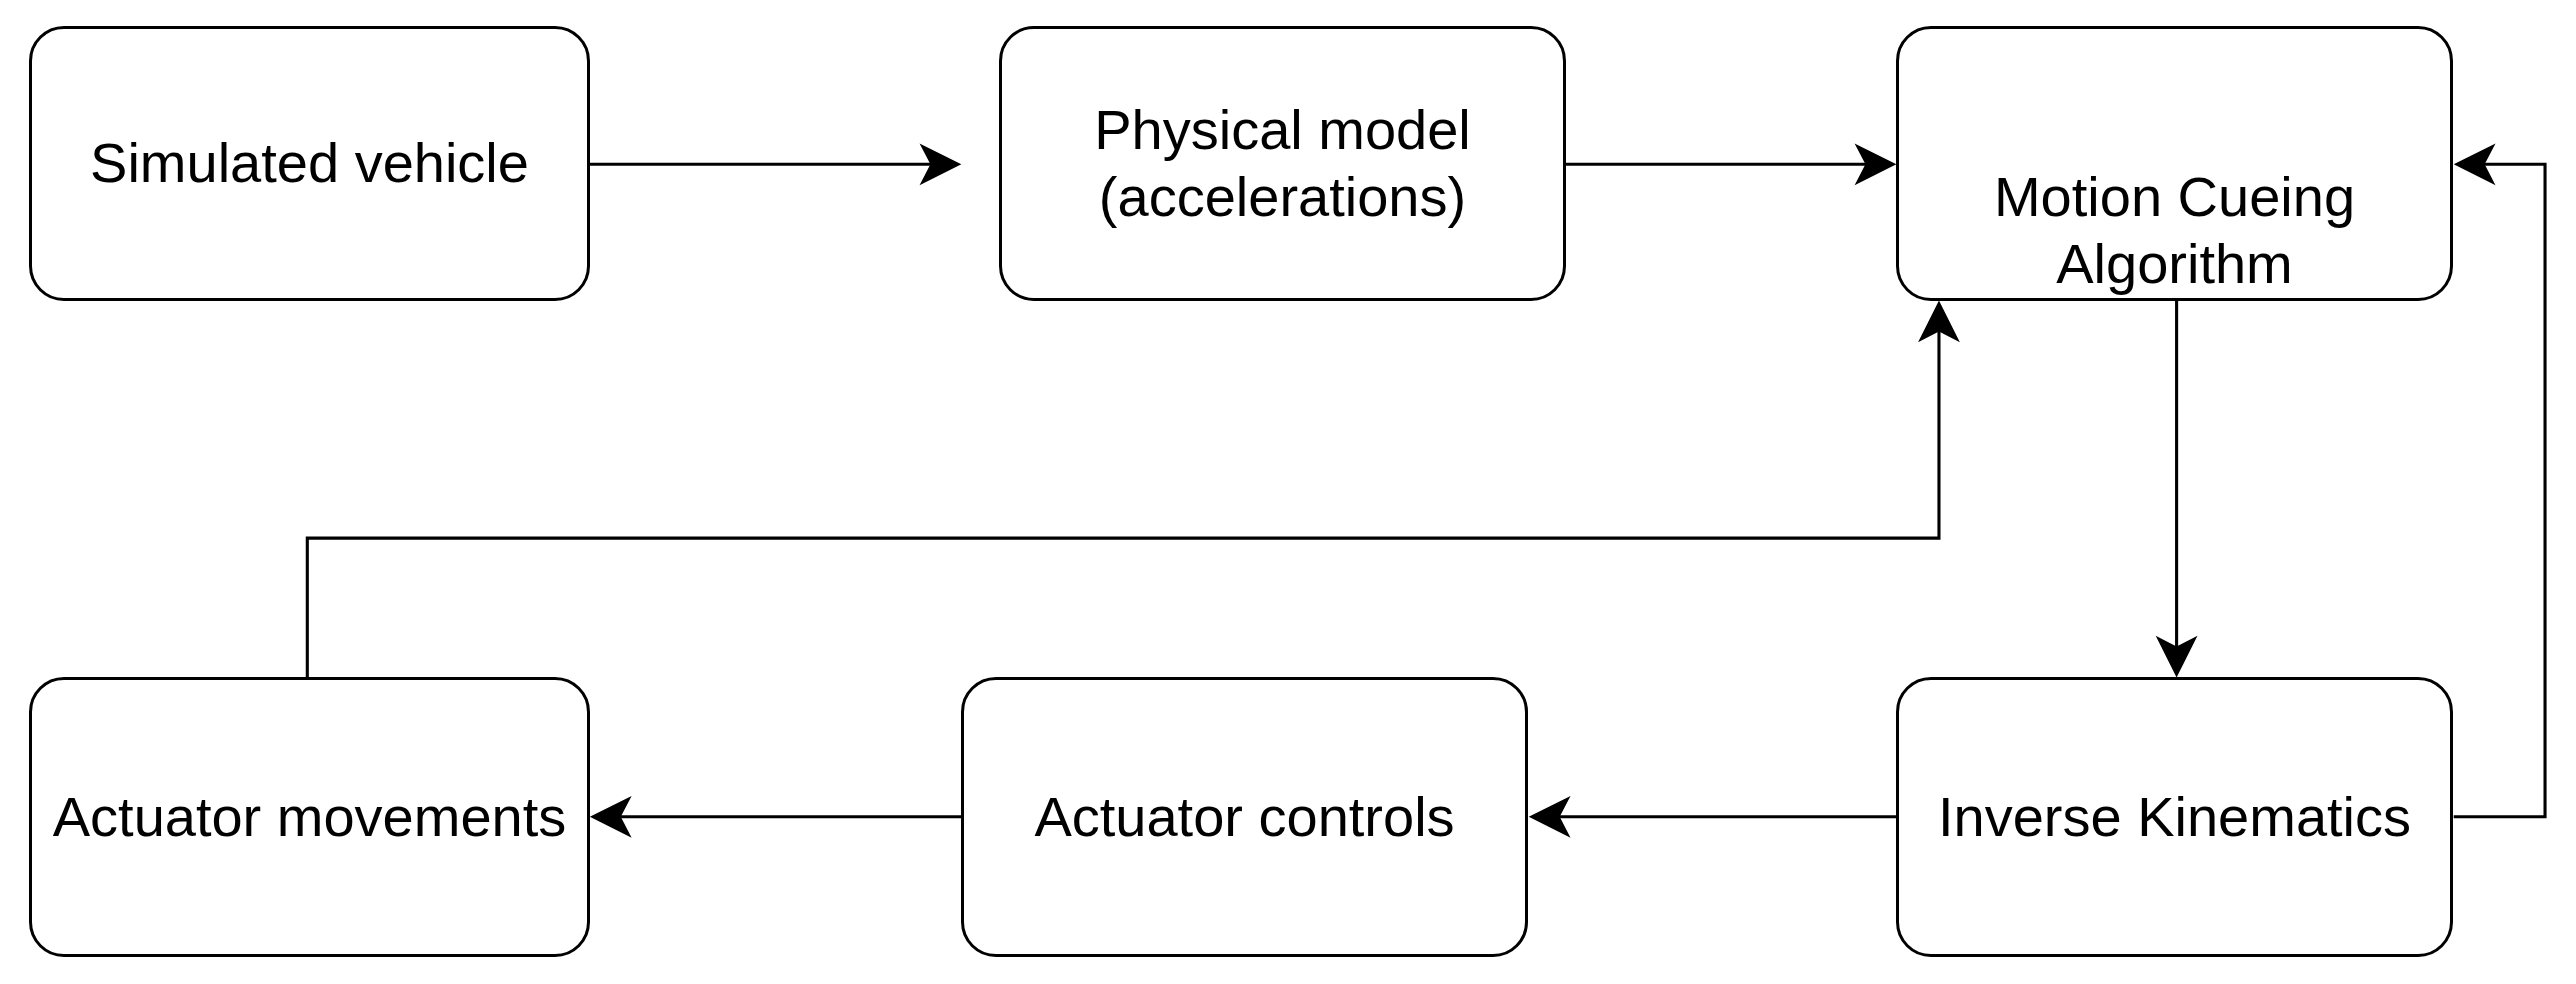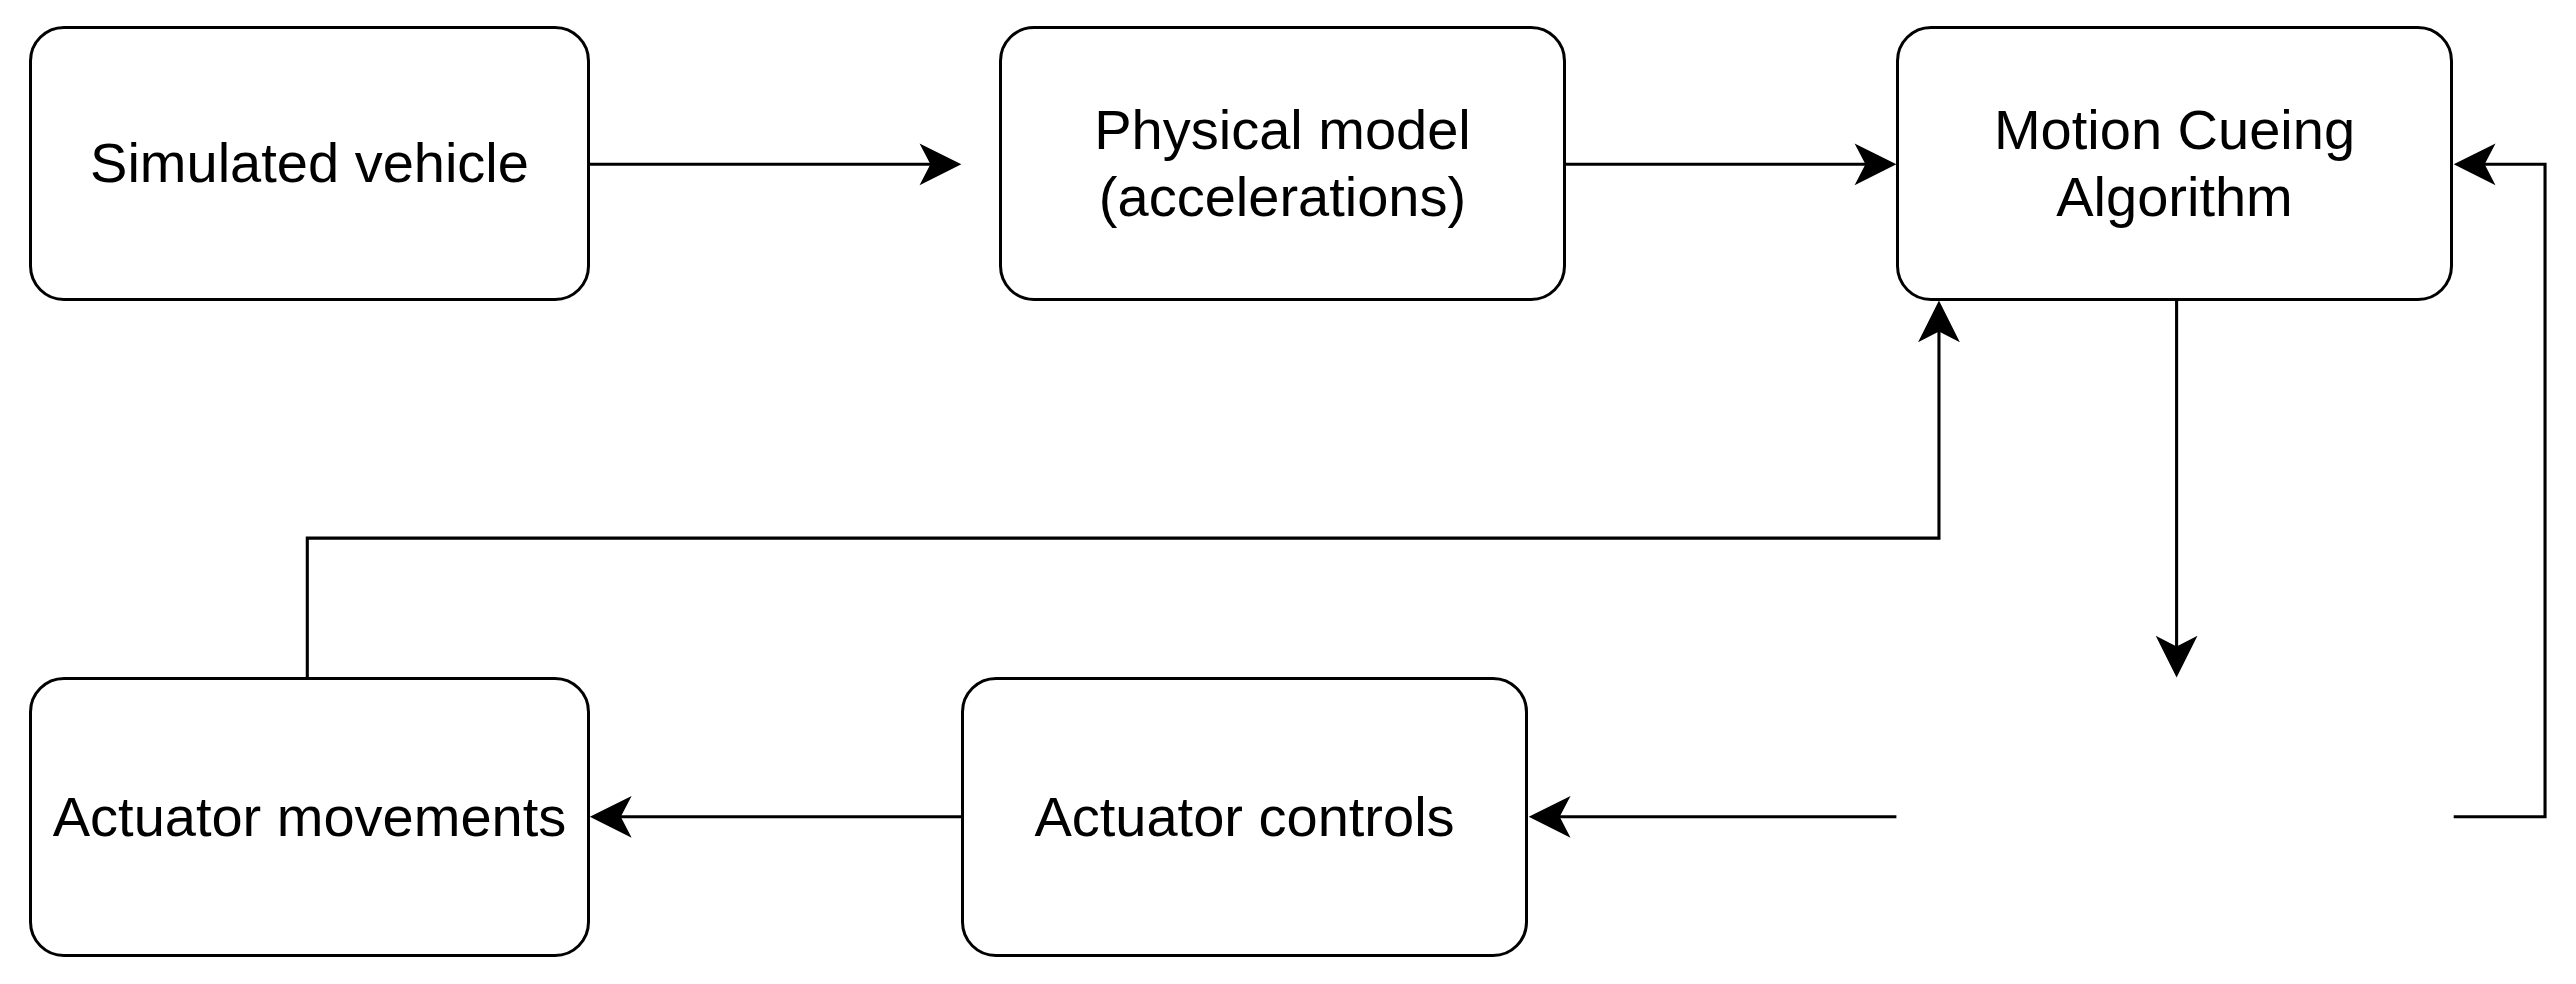--- a/index.html
+++ b/index.html
@@ -103,28 +103,31 @@
 
   <div class="node" style="left:29px; top:25.5px; width:561px; height:275px;">
     <span class="label">Simulated vehicle</span>
   </div>
 
   <div class="node" style="left:999px; top:25.5px; width:567px; height:275px;">
     <span class="label">Physical model
 (accelerations)</span>
   </div>
 
-  <div class="node" style="left:1896px; top:25.5px; width:557px; height:275px;">
+  <div class="node" style="left:1896px; top:25.5px; width:557px; height:275px;align-items:flex-end;">
     <span class="label">Motion Cueing
 Algorithm</span>
   </div>
 
   <div class="node" style="left:29px; top:677px; width:561px; height:280px;">
     <span class="label">Actuator movements</span>
   </div>
 
   <div class="node" style="left:961px; top:677px; width:567px; height:280px;align-items:center;">
     <span class="label">Actuator controls</span>
   </div>
 
+  <div class="node" style="left:1896px; top:677px; width:557px; height:280px;">
+    <span class="label">Inverse Kinematics</span>
+  </div>
 
 </div>
 
 
 </body></html>

